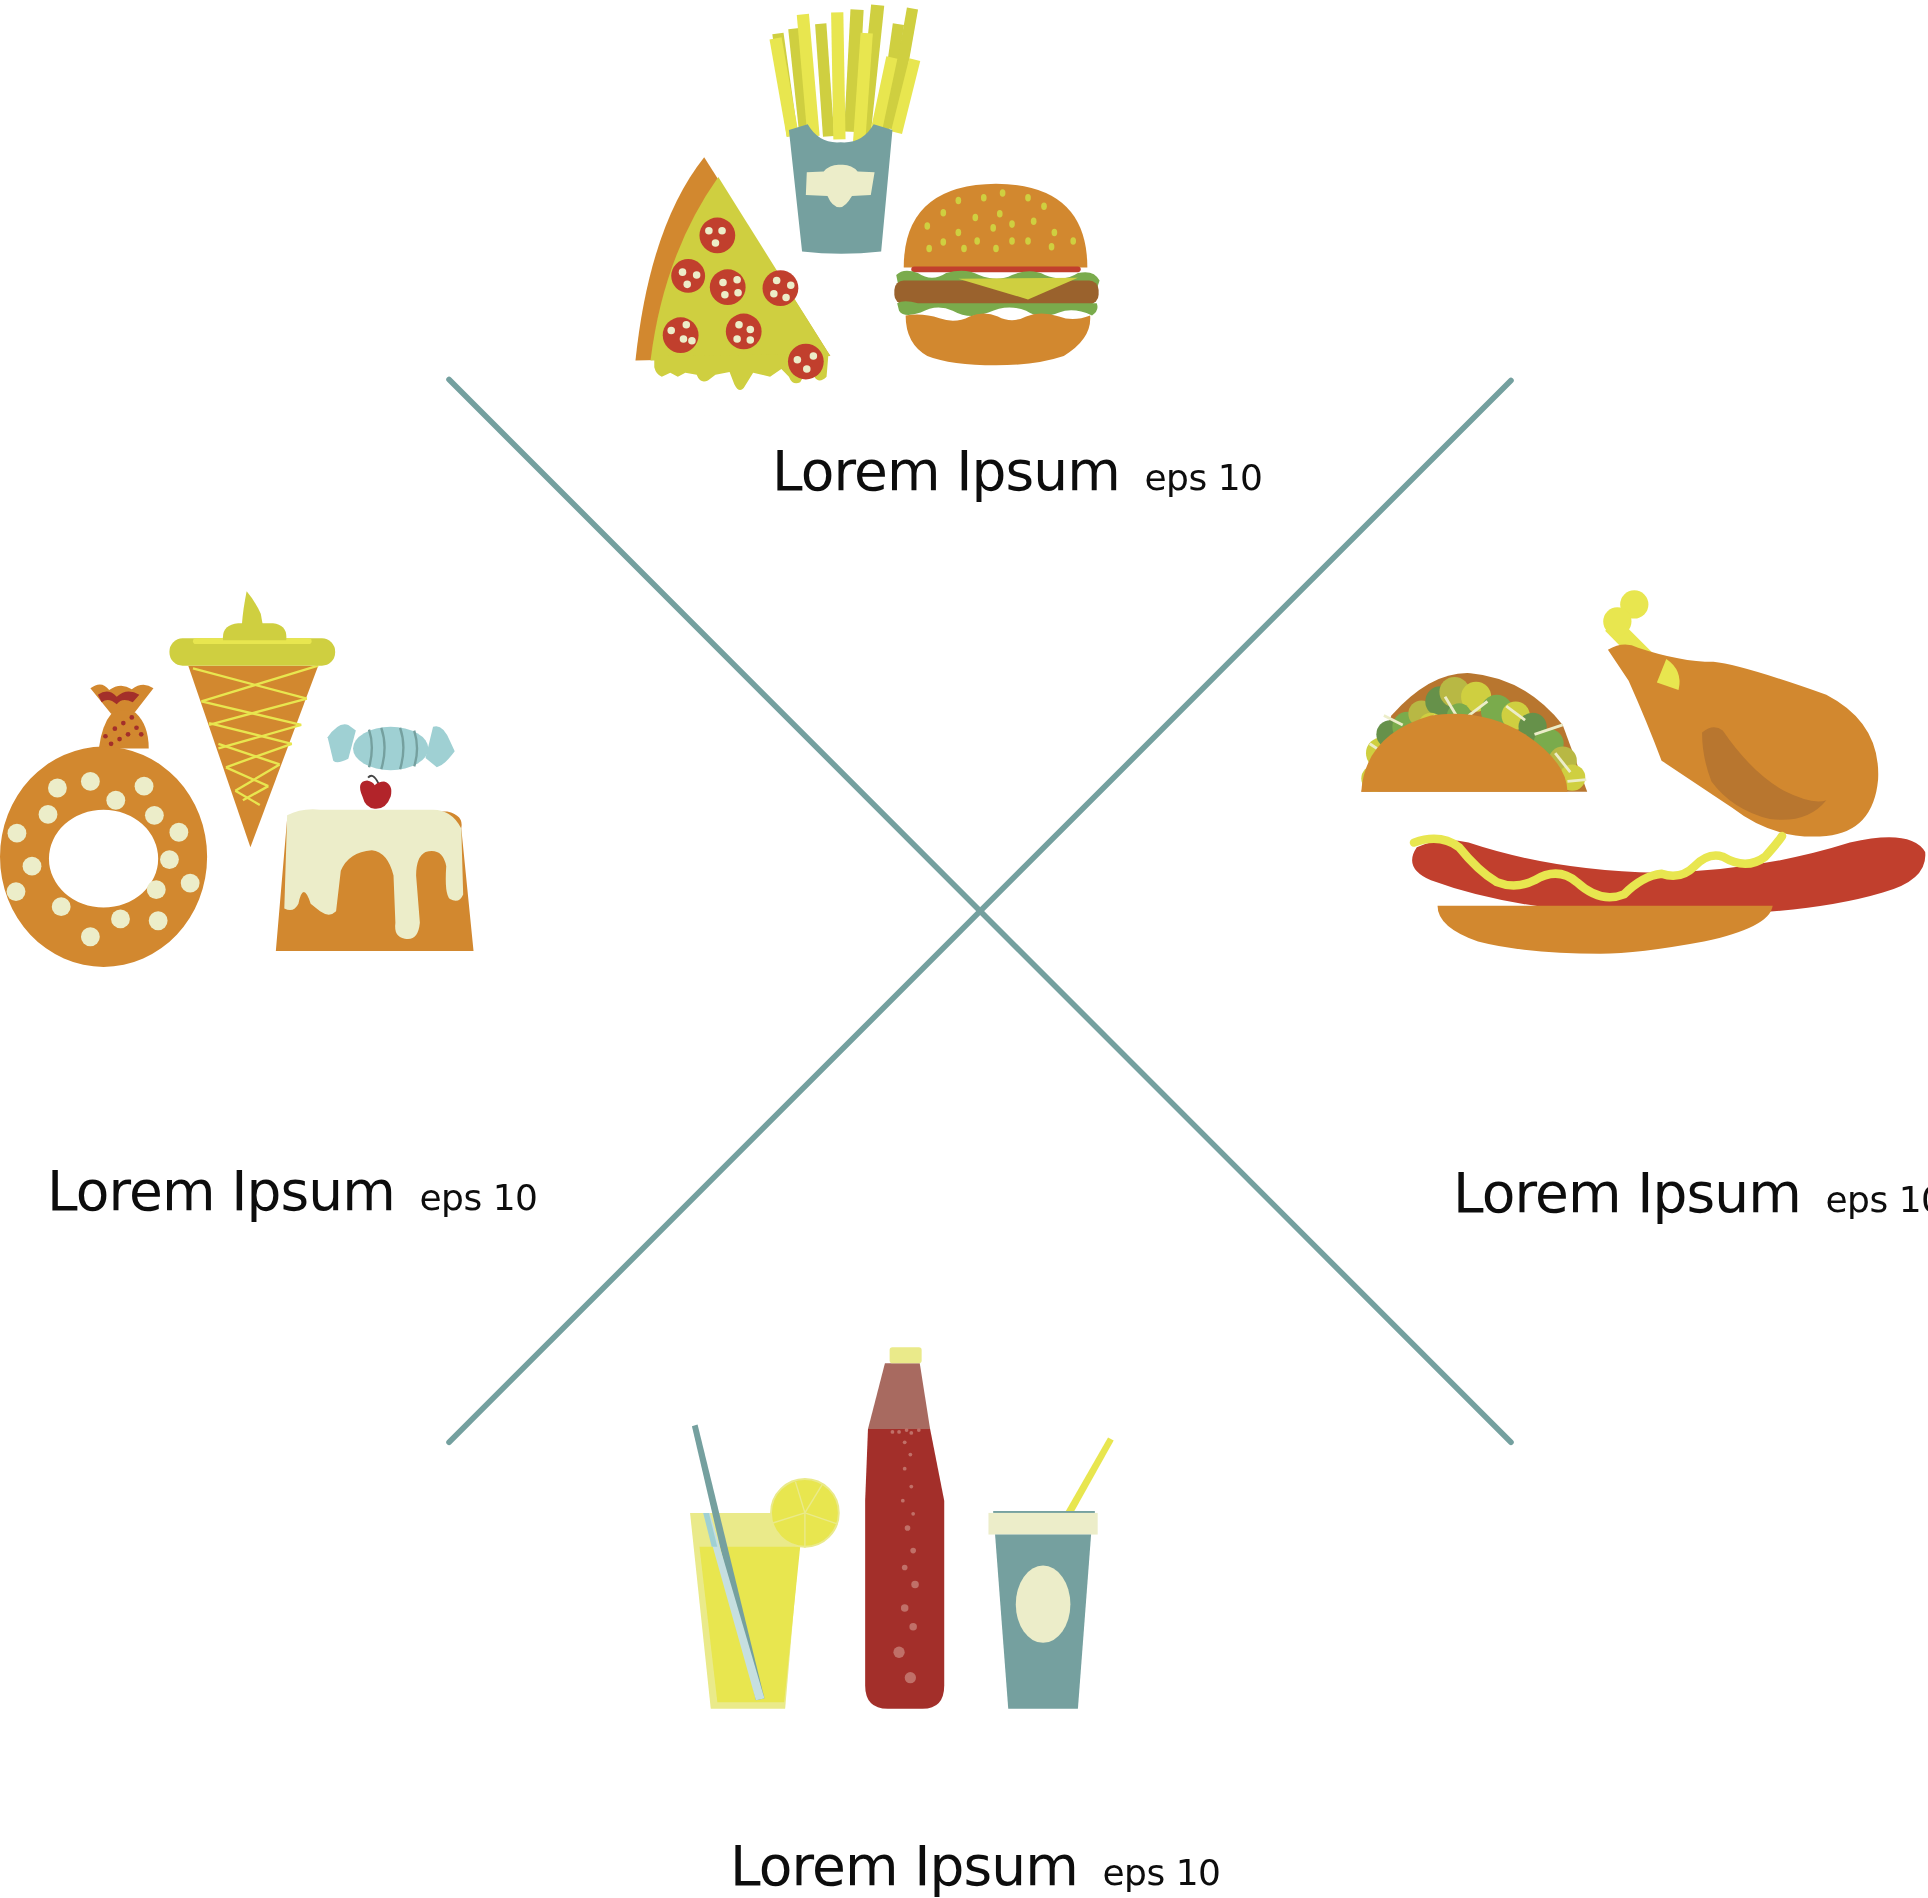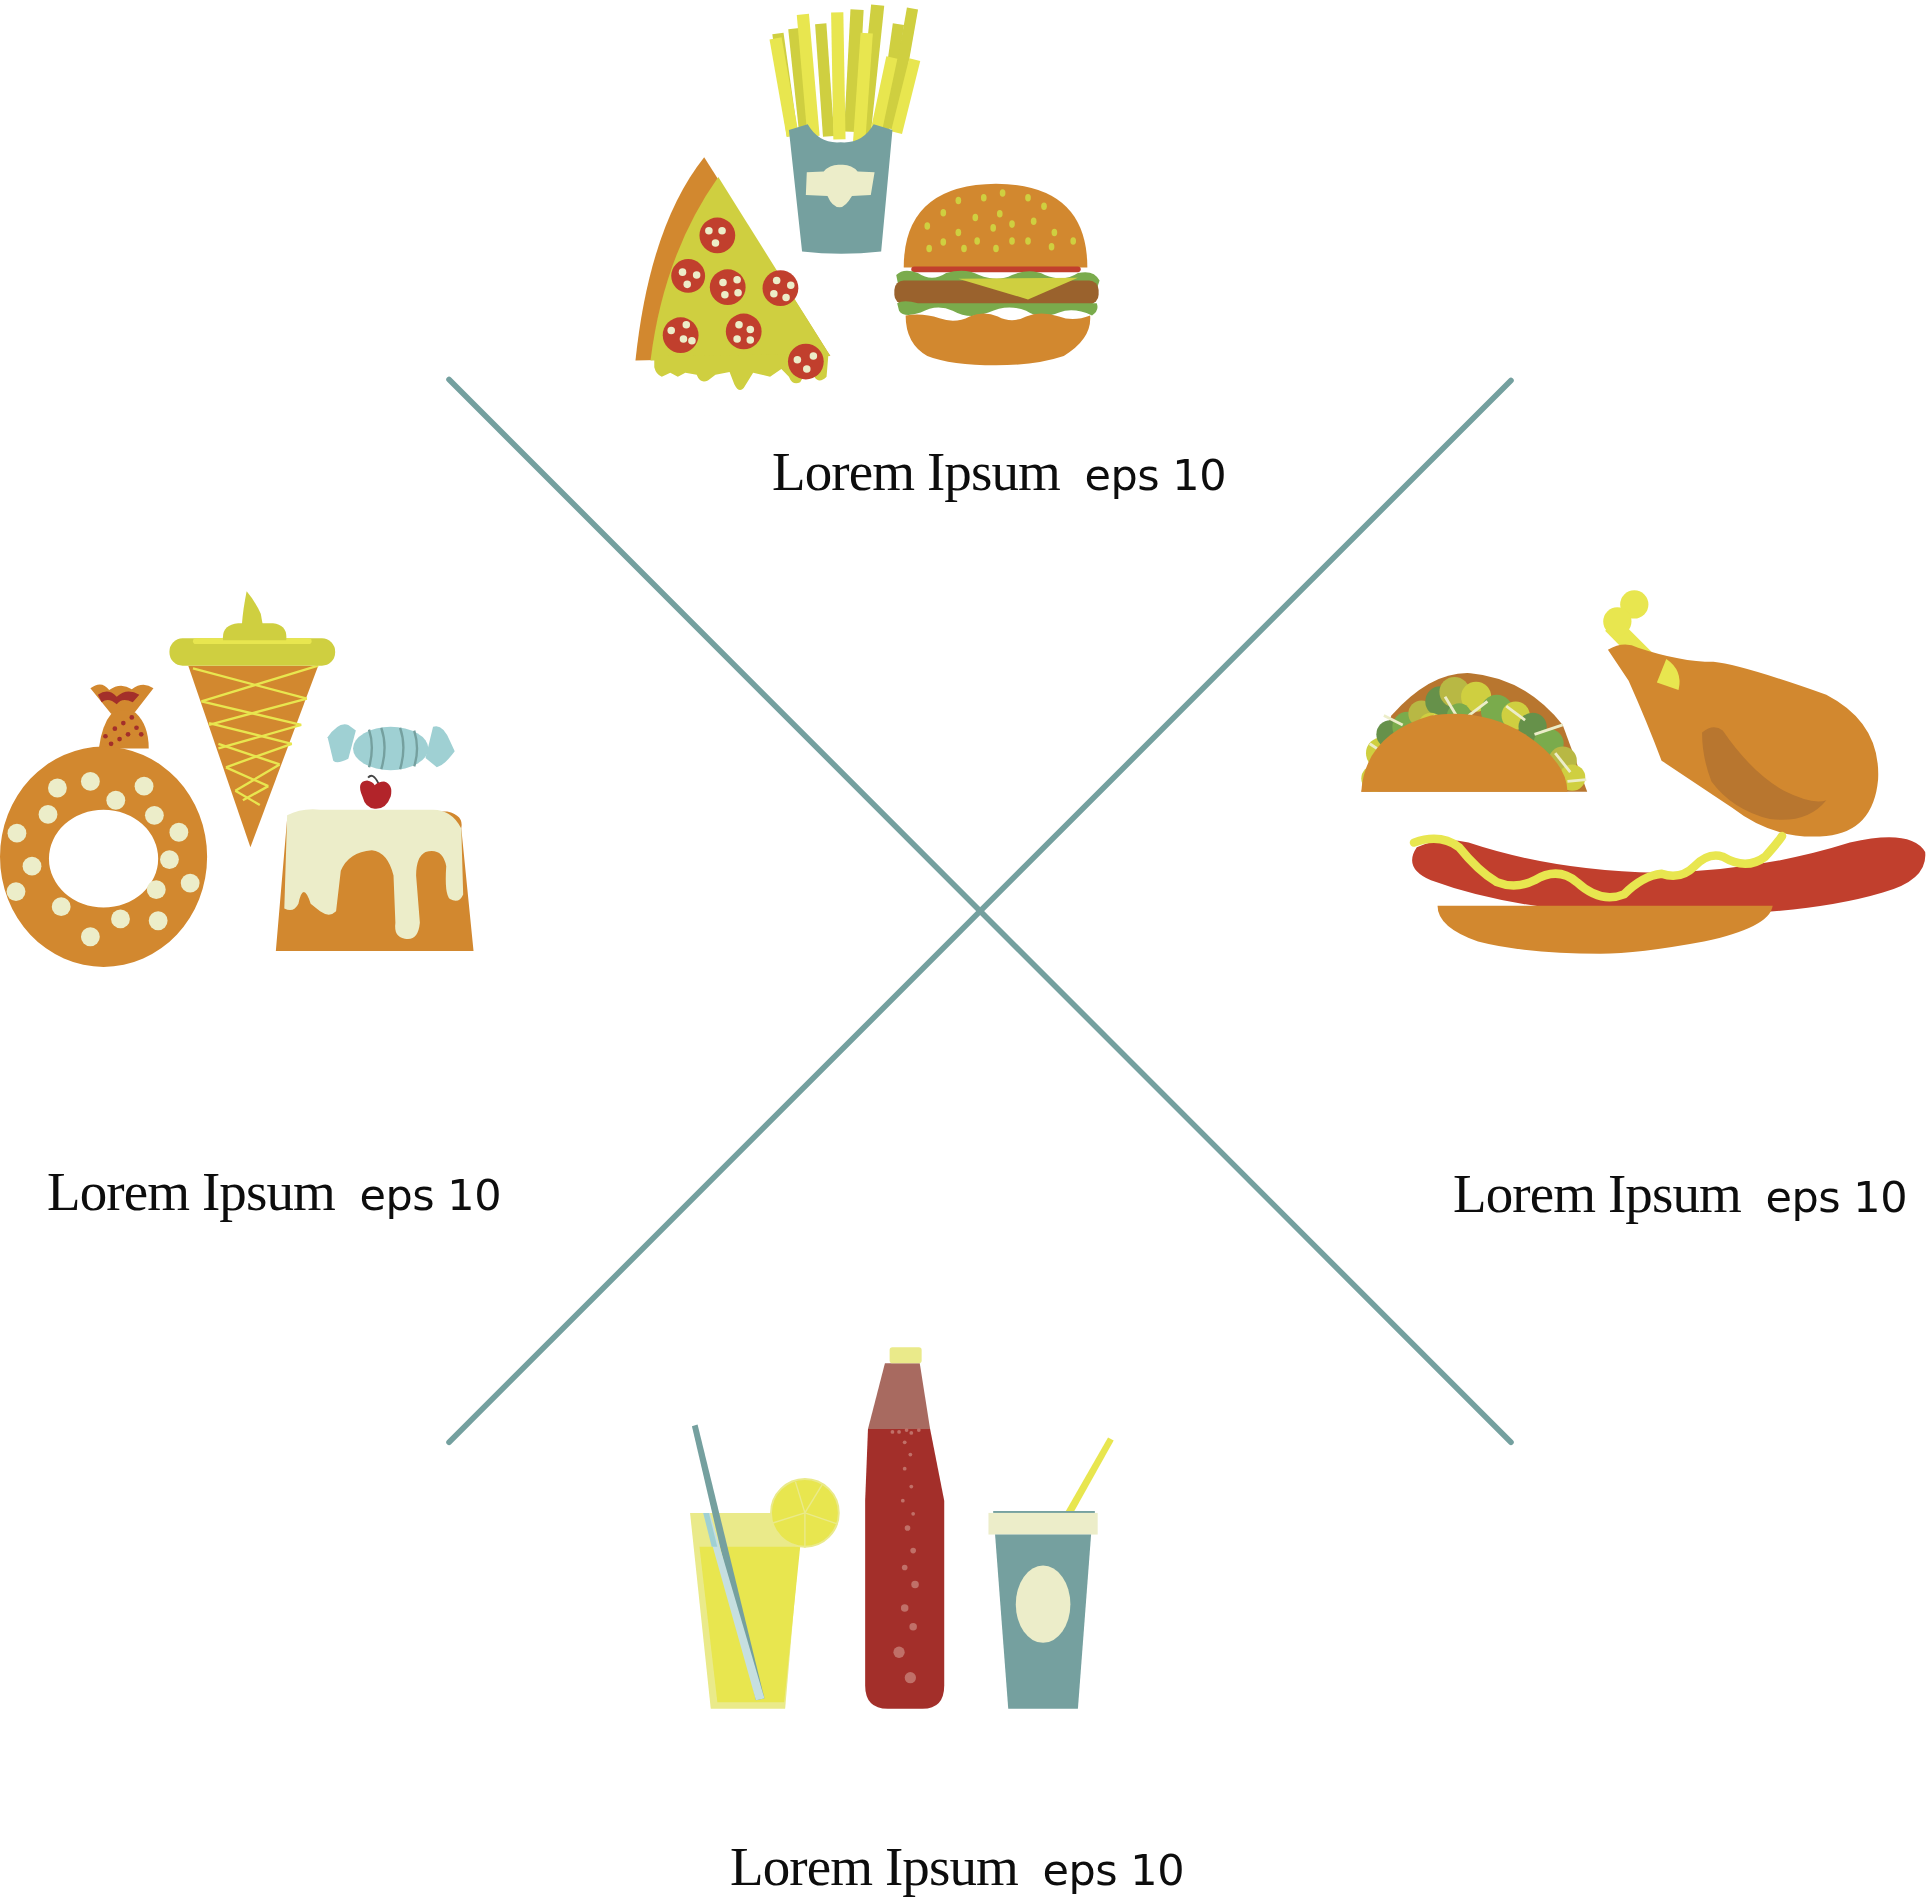--- a/index.html
+++ b/index.html
@@ -1,22 +1,22 @@
 <!DOCTYPE html>
 <html style="font-size:15px"><head>
 <meta charset="utf-8">
 <style>
   html, body { margin: 0; padding: 0; background: #ffffff; }
   body { width: 1928px; height: 1898px; position: relative; overflow: hidden;
          font-family: "Liberation Sans", "DejaVu Sans", sans-serif; }
   #canvas { position: absolute; left: 0; top: 0; width: 1928px; height: 1898px; }
   .label { position: absolute; white-space: nowrap; color: #0d0d0d;
            font-family: "DejaVu Sans", "Liberation Sans", sans-serif; line-height: 1; }
-  .label .title { font-size: 55px; letter-spacing: -0.9px; font-family: Liberation Serif, serif; }
-  .label .sub { font-size: 43px; margin-left: 24.5px; letter-spacing: -0.5px; }
+  .label .title { font-size: 55px; letter-spacing: -0.9px; }
+  .label .sub { font-size: 36px; margin-left: 24.5px; letter-spacing: -0.5px; }
 </style>
 </head>
 <body>
 
 <svg id="canvas" viewBox="0 0 2048 2016" xmlns="http://www.w3.org/2000/svg">
 
   <g stroke="#74a09f" stroke-width="6" stroke-linecap="round">
     <line x1="477" y1="403" x2="1605" y2="1532"></line>
     <line x1="1605" y1="404" x2="477" y2="1532"></line>
   </g>

